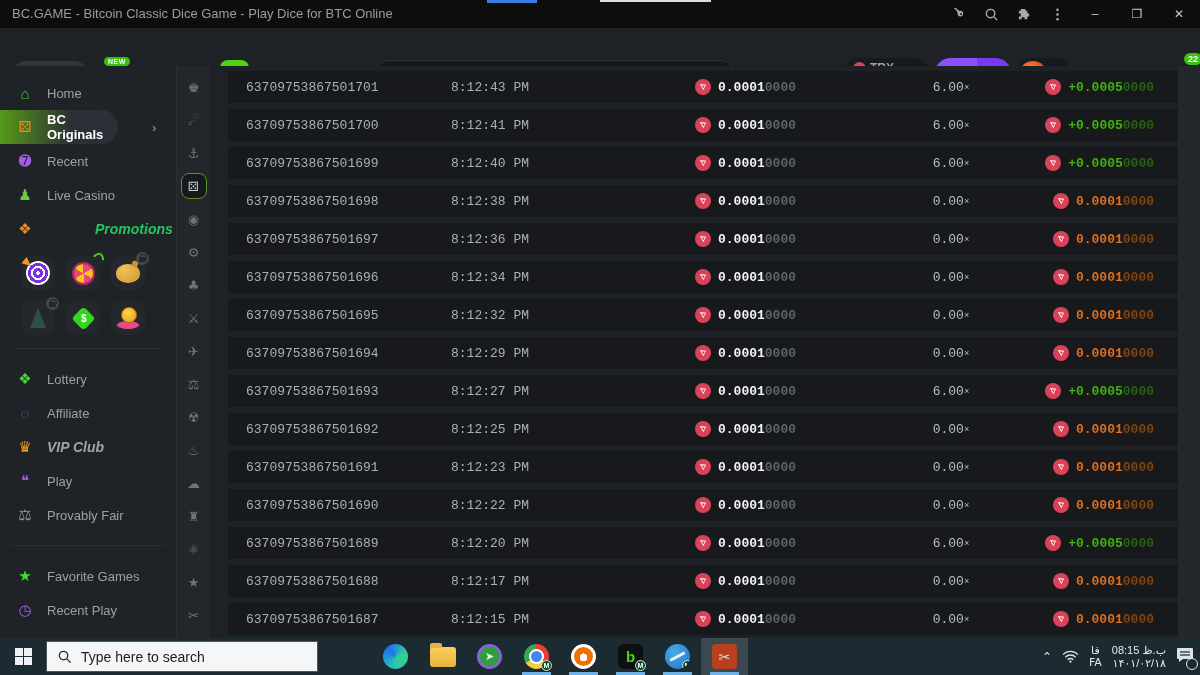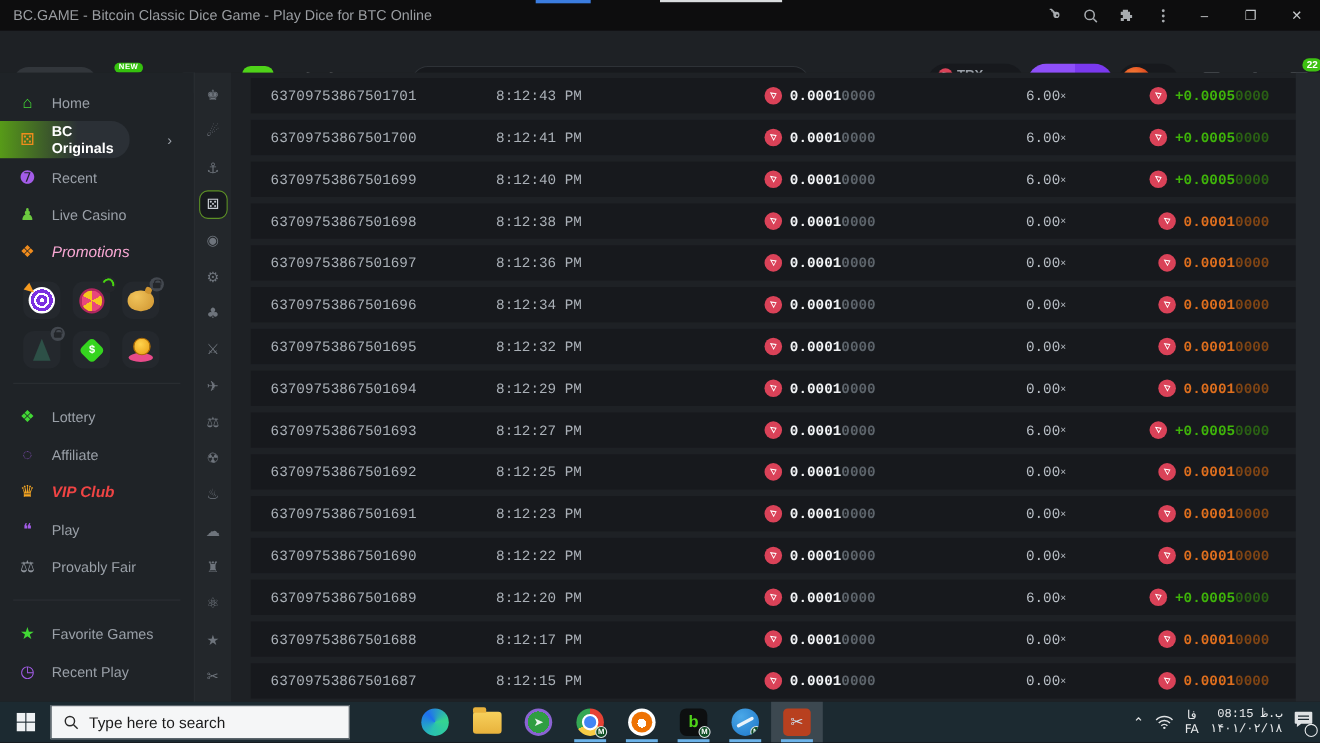--- a/index.html
+++ b/index.html
@@ -55,22 +55,22 @@
   .sidebar { width:176px; background:#1f2327; padding-top:10px; position:relative; flex:none; }
   .rail { width:34px; background:#23272b; border-left:1px solid #2b2f34; flex:none; display:flex; flex-direction:column; align-items:center; padding-top:8px; gap:7px; overflow:hidden; }
   .main { flex:1; background:#1e2125; position:relative; overflow:hidden; }
 
   
   .side-item { height:34px; display:flex; align-items:center; padding-left:16px; gap:13px; position:relative; }
   .side-item .lbl { font-size:13px; color:#9aa0a8; }
   .side-item.active { width:118px; border-radius:0 17px 17px 0; background:linear-gradient(90deg, rgba(92,166,21,.9), rgba(92,166,21,0) 60%), #2b3036; }
   .side-item.active .lbl { color:#fff; font-weight:bold; }
   .side-item .chev { position:absolute; left:152px; color:#9aa0a8; font-size:13px; }
-  .side-item.green .lbl { color:#f9a8d4; font-weight:normal; font-style:italic; font-size:14px; }
-  .side-item.orange .lbl { color:#ef4444; font-weight:bold; font-style:italic; font-size:14px; }
+  .side-item.green .lbl { color:#22c55e; font-weight:bold; font-style:italic; font-size:14px;margin-left:48px; }
+  .side-item.orange .lbl { color:#a3a3a3; font-weight:bold; font-style:italic; font-size:14px; }
   .s-ico { width:18px; height:18px; display:flex; align-items:center; justify-content:center; font-size:15px; flex:none; }
   .divider { height:1px; background:#2b2f34; margin:13px 12px; }
   .promogrid { display:grid; grid-template-columns:repeat(3,34px); gap:11px; margin:10px 0 0 21px; }
   .ptile { width:34px; height:34px; border-radius:10px; background:#24282d; position:relative; display:flex; align-items:center; justify-content:center; }
   .lockb { position:absolute; top:-4px; right:-4px; width:13px; height:13px; border-radius:50%; background:#43484f; }
   .lockb::before { content:""; position:absolute; left:4px; top:2px; width:5px; height:4px; border:1.5px solid #23262a; border-bottom:none; border-radius:3px 3px 0 0; }
   .lockb::after { content:""; position:absolute; left:3px; top:5px; width:7px; height:5px; background:#23262a; border-radius:1px; }
   .arcb { position:absolute; top:-5px; right:-6px; width:15px; height:15px; border-radius:50%; background:#23262a; }
   .arcb::after { content:""; position:absolute; inset:2px; border-radius:50%; border:2.5px solid transparent; border-top-color:#48d411; border-right-color:#48d411; transform:rotate(-25deg); }
   .i-target { width:24px; height:24px; border-radius:50%; background:radial-gradient(circle,#ffffff 0 2px,#7b2fe0 2px 5px,#ffffff 5px 7px,#7b2fe0 7px 10px,#ffffff 10px 12px); position:relative; }
@@ -133,21 +133,21 @@
   .ic-chrome::before { content:""; width:11px; height:11px; border-radius:50%; background:#4285f4; border:2.5px solid #fff; }
   .ic-ovpn { background:#fff; display:flex; align-items:center; justify-content:center; }
   .ic-ovpn::before { content:""; width:19px; height:19px; border-radius:50%; background:radial-gradient(circle at 50% 55%, #fff 0 4px, #ee7203 4px); }
   .ic-bcg { border-radius:6px; background:#0d0f10; display:flex; align-items:center; justify-content:center; color:#4fd319; font-weight:bold; font-size:15px; }
   .ic-blue { background:radial-gradient(circle at 35% 30%, #4aa8e8, #1d76c9); position:relative; overflow:hidden; }
   .ic-blue::before { content:""; position:absolute; left:4px; top:11px; width:17px; height:3px; background:#eaf3fa; transform:rotate(-28deg); border-radius:2px; }
   .ic-snip { border-radius:4px; background:#b8401f; display:flex; align-items:center; justify-content:center; color:#cfe6f5; font-size:14px; }
   .tray { position:absolute; right:6px; top:0; height:37px; display:flex; align-items:center; gap:10px; color:#e8eaec; }
   .tray .chev { font-size:12px; color:#dfe2e4; }
   .langblk { text-align:center; font-size:11px; line-height:12px; font-family:"DejaVu Sans",sans-serif; }
-  .clockblk { text-align:right; font-size:11px; line-height:13px; font-family:Liberation Mono, monospace; }
+  .clockblk { text-align:right; font-size:11px; line-height:13px; font-family:Liberation Sans, sans-serif; }
   .notif { position:relative; }
   .notif .nb { position:absolute; right:-4px; bottom:-3px; width:12px; height:12px; border-radius:50%; border:1.5px solid #e8eaec; background:#1c2a31; }
 </style>
 </head>
 <body>
 
 <div class="stage">
 
   <div class="browser">
     <div class="strip-blue"></div>

